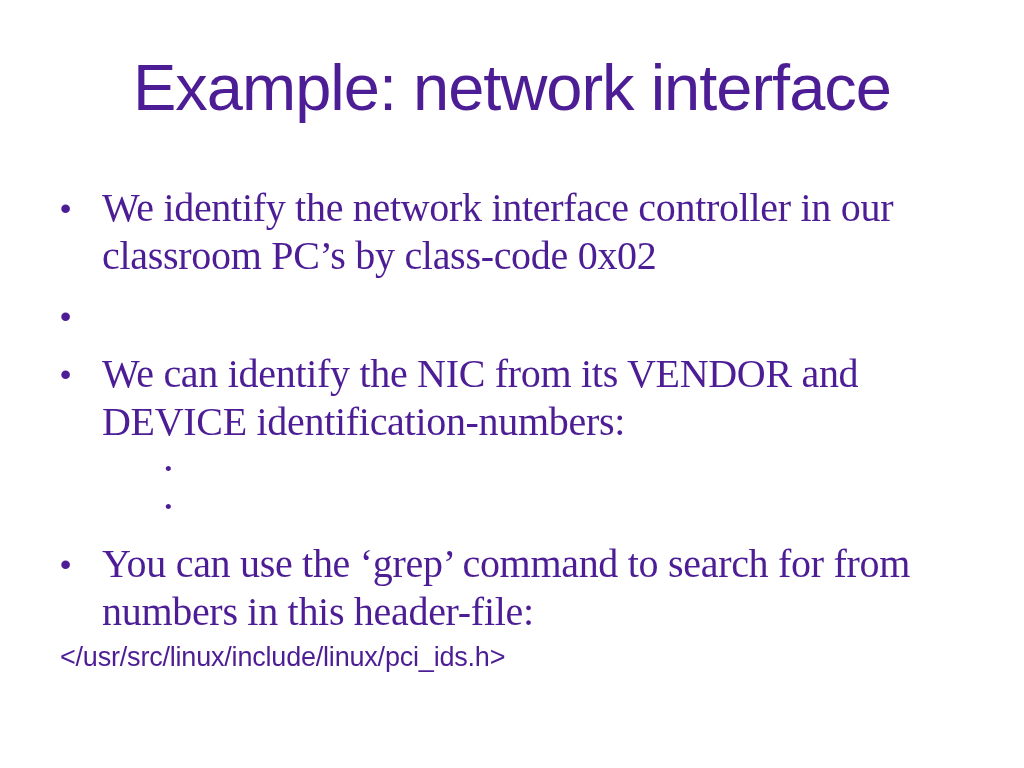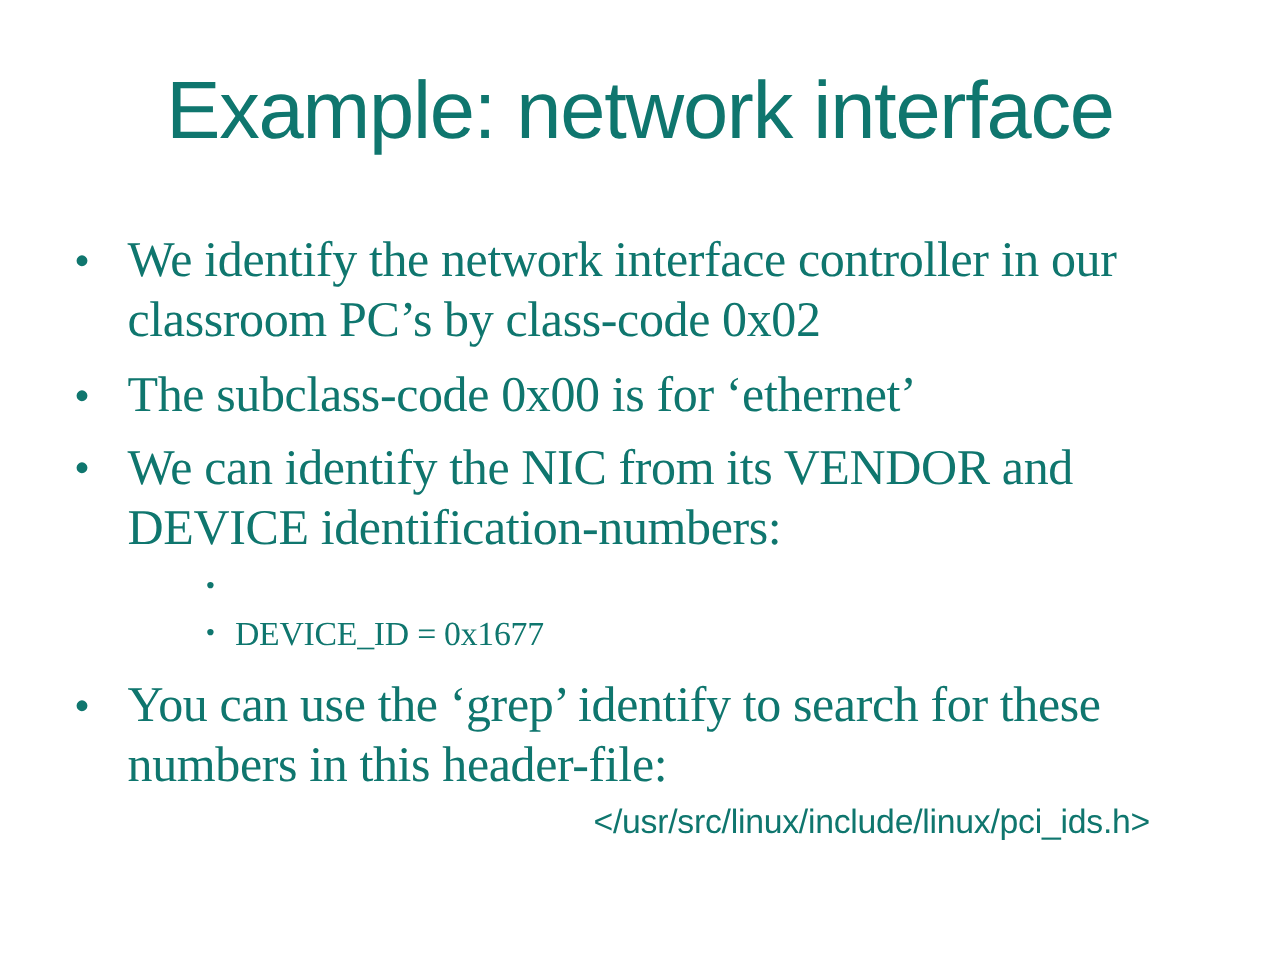--- a/index.html
+++ b/index.html
@@ -3,21 +3,21 @@
 <meta charset="utf-8">
 <style>
   html, body { margin: 0; padding: 0; }
   body { background: #888; }
   .slide {
     position: relative;
     width: 1024px;
     height: 768px;
     margin: 0 auto;
     background: #ffffff;
-    color: #0f766e;
+    color: #4c1d95;
     font-family: "Liberation Sans", "DejaVu Sans", sans-serif;
     overflow: hidden;
   }
   .slide-title {
     position: absolute;
     top: 55px;
     left: 0;
     width: 1024px;
     text-align: center;
     font-size: 65px;
@@ -63,21 +63,21 @@
     line-height: 38px;
   }
   .mt12 { margin-top: 12px; }
   .mt10 { margin-top: 10px; }
   .mt4  { margin-top: 4px; }
   .mt14 { margin-top: 14px; }
   .file-path {
     margin-top: 2px;
     width: 860px;
     padding-right: 20px;
-    text-align: right;
+    text-align: left;
     font-size: 27px;
     line-height: 38px;
     letter-spacing: -0.2px;
   }
 </style>
 </head>
 <body>
 
 <div class="slide">
 
@@ -85,38 +85,36 @@
 
   <div class="content">
 
     <div class="li l1">
       <span class="marker">•</span>
       <span class="txt">We identify the network interface controller in our classroom PC’s by class-code 0x02</span>
     </div>
 
     <div class="li l1 mt12">
       <span class="marker">•</span>
-      <span class="txt">The subclass-code 0x00 is for ‘ethernet’</span>
     </div>
 
     <div class="li l1 mt10">
       <span class="marker">•</span>
       <span class="txt">We can identify the NIC from its VENDOR and DEVICE identification-numbers:</span>
     </div>
 
     <div class="li l2 mt4">
       <span class="marker">•</span>
     </div>
 
     <div class="li l2">
       <span class="marker">•</span>
-      <span class="txt">DEVICE_ID = 0x1677</span>
     </div>
 
     <div class="li l1 mt14">
       <span class="marker">•</span>
-      <span class="txt">You can use the ‘grep’ identify to search for these numbers in this header-file:</span>
+      <span class="txt">You can use the ‘grep’ command to search for from numbers in this header-file:</span>
     </div>
 
     <div class="file-path">&lt;/usr/src/linux/include/linux/pci_ids.h&gt;</div>
 
   </div>
 </div>
 
 </body></html>

